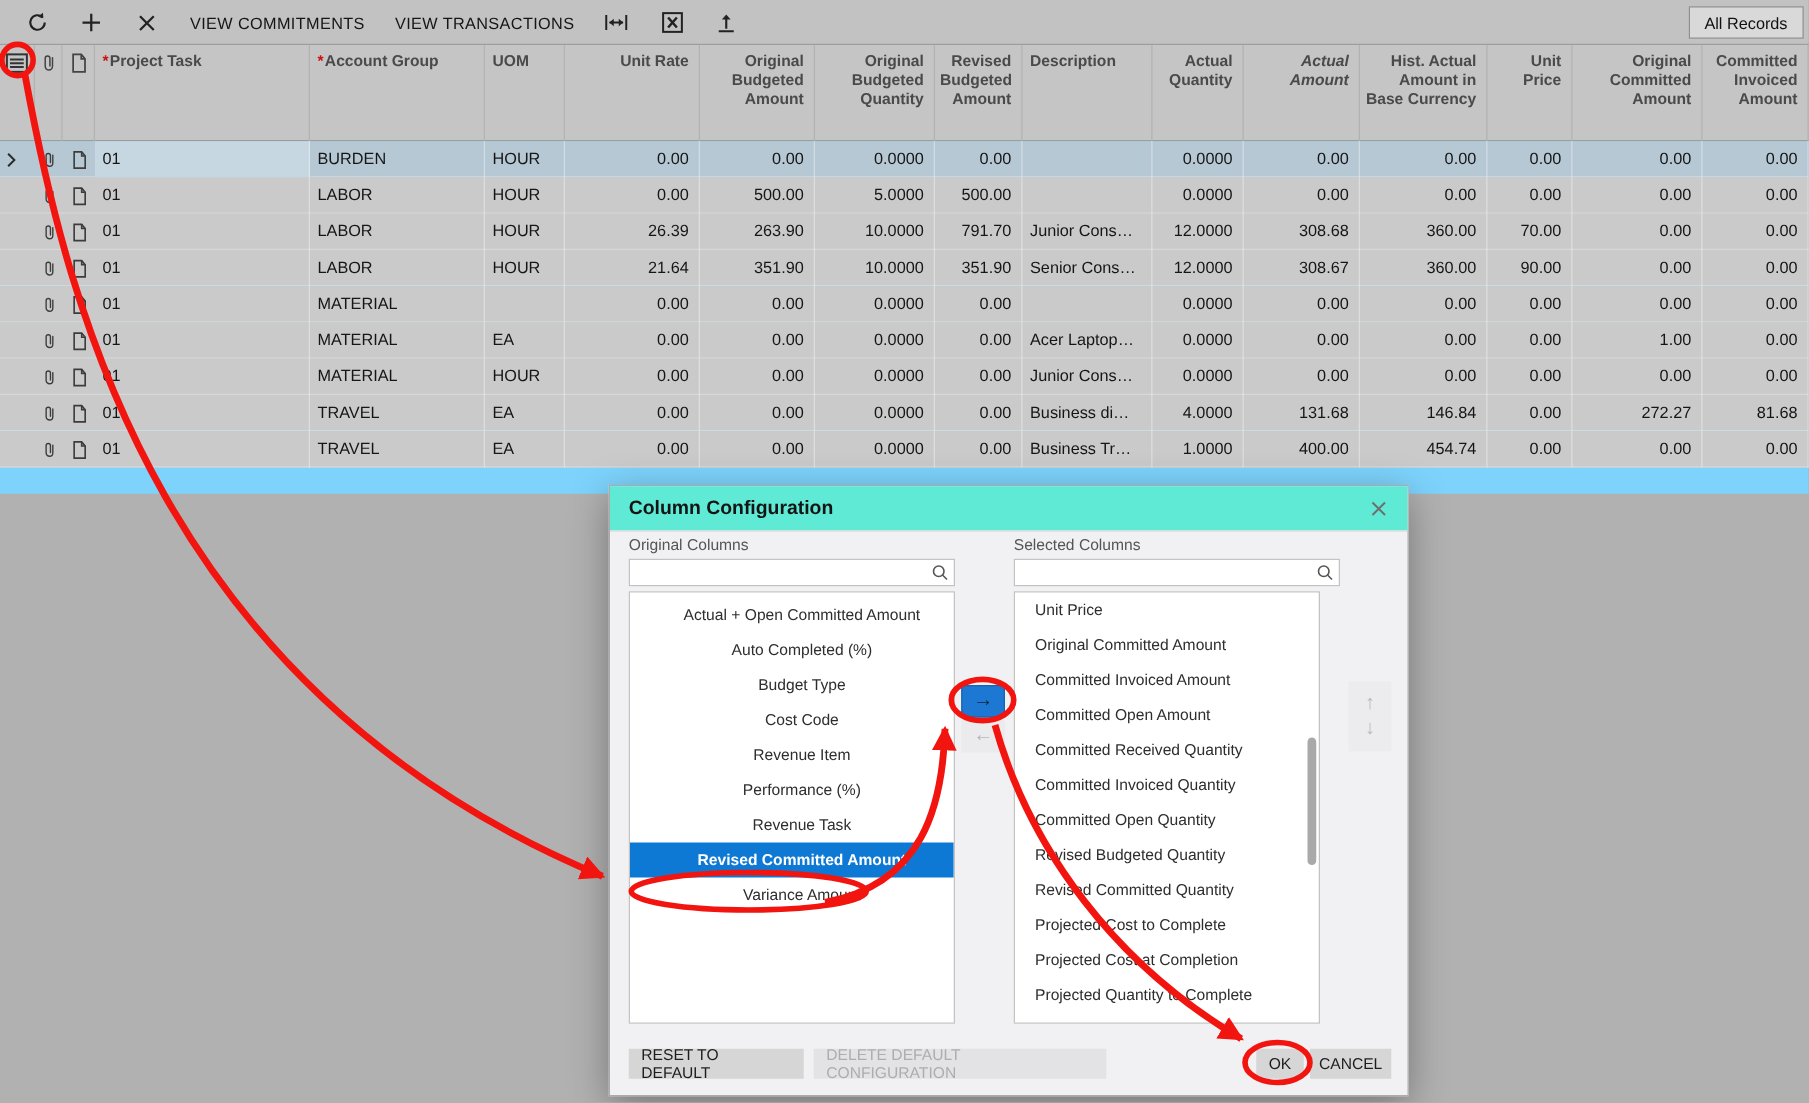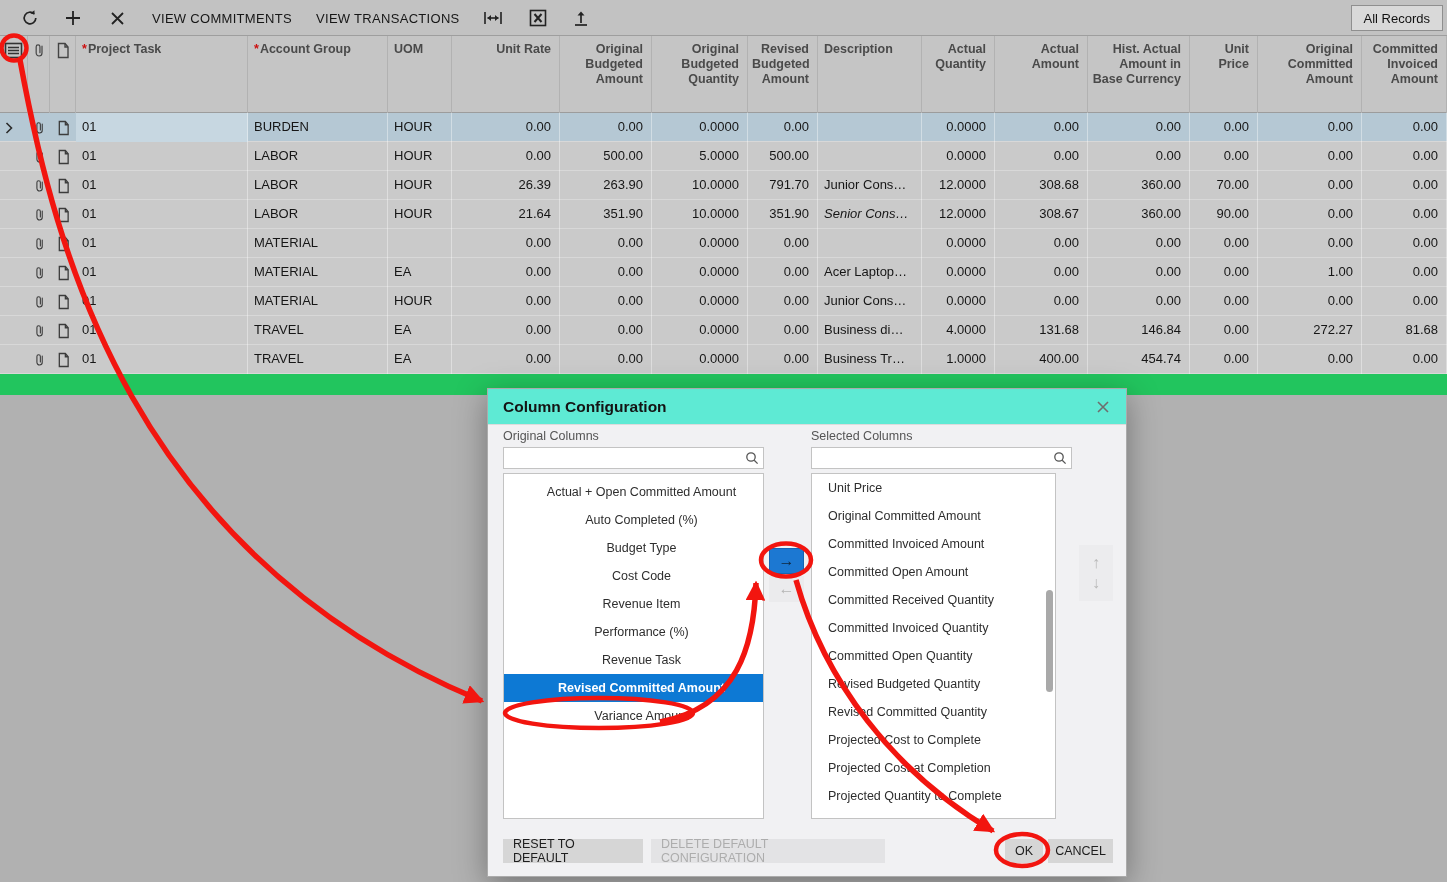--- a/index.html
+++ b/index.html
@@ -16,21 +16,21 @@
 
   
   #grid-header { position:absolute; left:0; top:36px; width:1447px; height:77px; background:#c5c5c5; border-bottom:1px solid #9c9c9c; }
   .hcell { position:absolute; top:0; height:77px; padding-top:6px; font-size:12.5px; font-weight:700; color:#4a4a4a; line-height:15px; border-right:1px solid #b2b2b2; overflow:hidden; }
   .hcell.left { text-align:left; padding-left:6px; padding-right:4px; }
   .hcell.right { text-align:right; padding-right:8px; padding-left:4px; }
   .req { color:#cc1111; margin-right:1px; font-weight:700; }
   .hicon { position:absolute; top:0; height:77px; border-right:1px solid #b2b2b2; display:flex; justify-content:center; padding-top:6px; }
 
   
-  #grid-rows { position:absolute; left:0; top:113px; width:1447px; height:282px; background:#22c55e; }
+  #grid-rows { position:absolute; left:0; top:113px; width:1447px; height:282px; background:#7dd3fc; }
   .grow { position:absolute; left:0; width:1447px; height:29px; border-bottom:1px solid #d8d8d8; background:#cacaca; }
   .grow.selected { background:#b5c8d4; }
   .gcell { position:absolute; top:0; height:29px; line-height:28px; font-size:13px; color:#161616; white-space:nowrap; overflow:hidden; border-right:1px solid rgba(255,255,255,0.38); }
   .gcell.left { text-align:left; padding-left:6px; }
   .gcell.right { text-align:right; padding-right:8px; }
   .grow.selected .gcell.active-cell { background:#c7d7e1; }
   .rowicon { position:absolute; top:0; height:29px; display:flex; align-items:center; justify-content:center; }
 
   
   #dialog { position:absolute; left:487px; top:388px; width:640px; height:489px; background:#f1f1f3; border:1px solid #ababab; box-shadow:0 8px 30px rgba(0,0,0,.35); }
@@ -135,21 +135,21 @@
     <div id="header-cells">
         <div class="hcell left" style="left: 76px; width: 172px;"><span class="req">*</span><span>Project Task</span></div>
         <div class="hcell left" style="left: 248px; width: 140px;"><span class="req">*</span><span>Account Group</span></div>
         <div class="hcell left" style="left: 388px; width: 64px;"><span>UOM</span></div>
         <div class="hcell right" style="left: 452px; width: 108px;"><span>Unit Rate</span></div>
         <div class="hcell right" style="left: 560px; width: 92px;"><span>Original Budgeted Amount</span></div>
         <div class="hcell right" style="left: 652px; width: 96px;"><span>Original Budgeted Quantity</span></div>
         <div class="hcell right" style="left: 748px; width: 70px;"><span>Revised Budgeted Amount</span></div>
         <div class="hcell left" style="left: 818px; width: 104px;"><span>Description</span></div>
         <div class="hcell right" style="left: 922px; width: 73px;"><span>Actual Quantity</span></div>
-        <div class="hcell right" style="left: 995px; width: 93px;"><span>Actual Amount</span></div>
+        <div class="hcell right" style="left: 995px; width: 93px; font-style: italic;"><span>Actual Amount</span></div>
         <div class="hcell right" style="left: 1088px; width: 102px;"><span>Hist. Actual Amount in Base Currency</span></div>
         <div class="hcell right" style="left: 1190px; width: 68px;"><span>Unit Price</span></div>
         <div class="hcell right" style="left: 1258px; width: 104px;"><span>Original Committed Amount</span></div>
         <div class="hcell right" style="left: 1362px; width: 85px;"><span>Committed Invoiced Amount</span></div>
       </div>
   </div>
 
   <div id="grid-rows">
       <div class="grow selected" style="top: 0px;">
         <div class="rowicon" style="left: 0px; width: 18px;">
@@ -249,21 +249,21 @@
             <path d="M9 1.5 V5 H12" fill="none" stroke="#3c3c3c" stroke-width="1.4"></path>
           </svg>
         </div>
         <div class="gcell left" style="left: 76px; width: 172px;">01</div>
         <div class="gcell left" style="left: 248px; width: 140px;">LABOR</div>
         <div class="gcell left" style="left: 388px; width: 64px;">HOUR</div>
         <div class="gcell right" style="left: 452px; width: 108px;">21.64</div>
         <div class="gcell right" style="left: 560px; width: 92px;">351.90</div>
         <div class="gcell right" style="left: 652px; width: 96px;">10.0000</div>
         <div class="gcell right" style="left: 748px; width: 70px;">351.90</div>
-        <div class="gcell left" style="left: 818px; width: 104px; font-style: italic;">Senior Cons…</div>
+        <div class="gcell left" style="left: 818px; width: 104px;">Senior Cons…</div>
         <div class="gcell right" style="left: 922px; width: 73px;">12.0000</div>
         <div class="gcell right" style="left: 995px; width: 93px;">308.67</div>
         <div class="gcell right" style="left: 1088px; width: 102px;">360.00</div>
         <div class="gcell right" style="left: 1190px; width: 68px;">90.00</div>
         <div class="gcell right" style="left: 1258px; width: 104px;">0.00</div>
         <div class="gcell right" style="left: 1362px; width: 85px;">0.00</div>
       </div>
       <div class="grow" style="top: 116px;">
         <div class="rowicon" style="left: 28px; width: 22px;">
           <svg width="11" height="16" viewBox="0 0 14 18">

